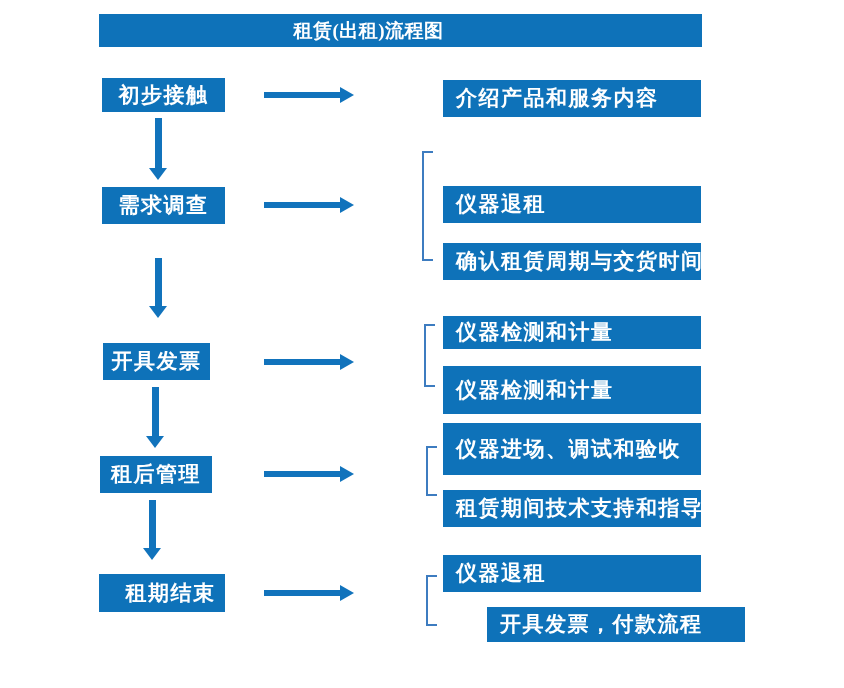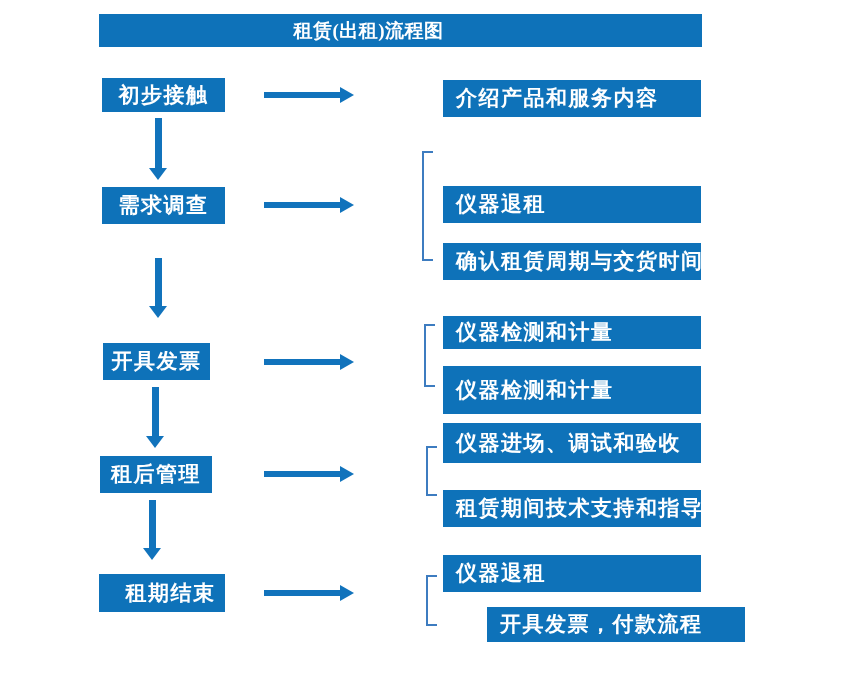--- a/index.html
+++ b/index.html
@@ -97,21 +97,21 @@
   <div class="box stage-box" style="left:99px;top:574px;width:109px;height:38px;padding-left:17px;">租期结束</div>
 
   <div class="box detail-box" style="top:80px;height:37px;">介绍产品和服务内容</div>
 
   <div class="box detail-box" style="top:186px;height:37px;">仪器退租</div>
   <div class="box detail-box" style="top:243px;height:37px;text-align:right;">确认租赁周期与交货时间</div>
 
   <div class="box detail-box" style="top:316px;height:33px;">仪器检测和计量</div>
   <div class="box detail-box" style="top:366px;height:48px;">仪器检测和计量</div>
 
-  <div class="box detail-box" style="top:423px;height:40px;">仪器进场、调试和验收</div>
+  <div class="box detail-box" style="top:423px;height:52px;">仪器进场、调试和验收</div>
   <div class="box detail-box" style="top:490px;height:37px;">租赁期间技术支持和指导</div>
 
   <div class="box detail-box" style="top:555px;height:37px;">仪器退租</div>
   <div class="box detail-box" style="top:607px;height:35px;margin-left:44px;">开具发票，付款流程</div>
 
   <div class="h-arrow" style="top:87px;">
       <div class="shaft"></div>
       <div class="head"></div>
     </div>
   <div class="h-arrow" style="top:197px;">

